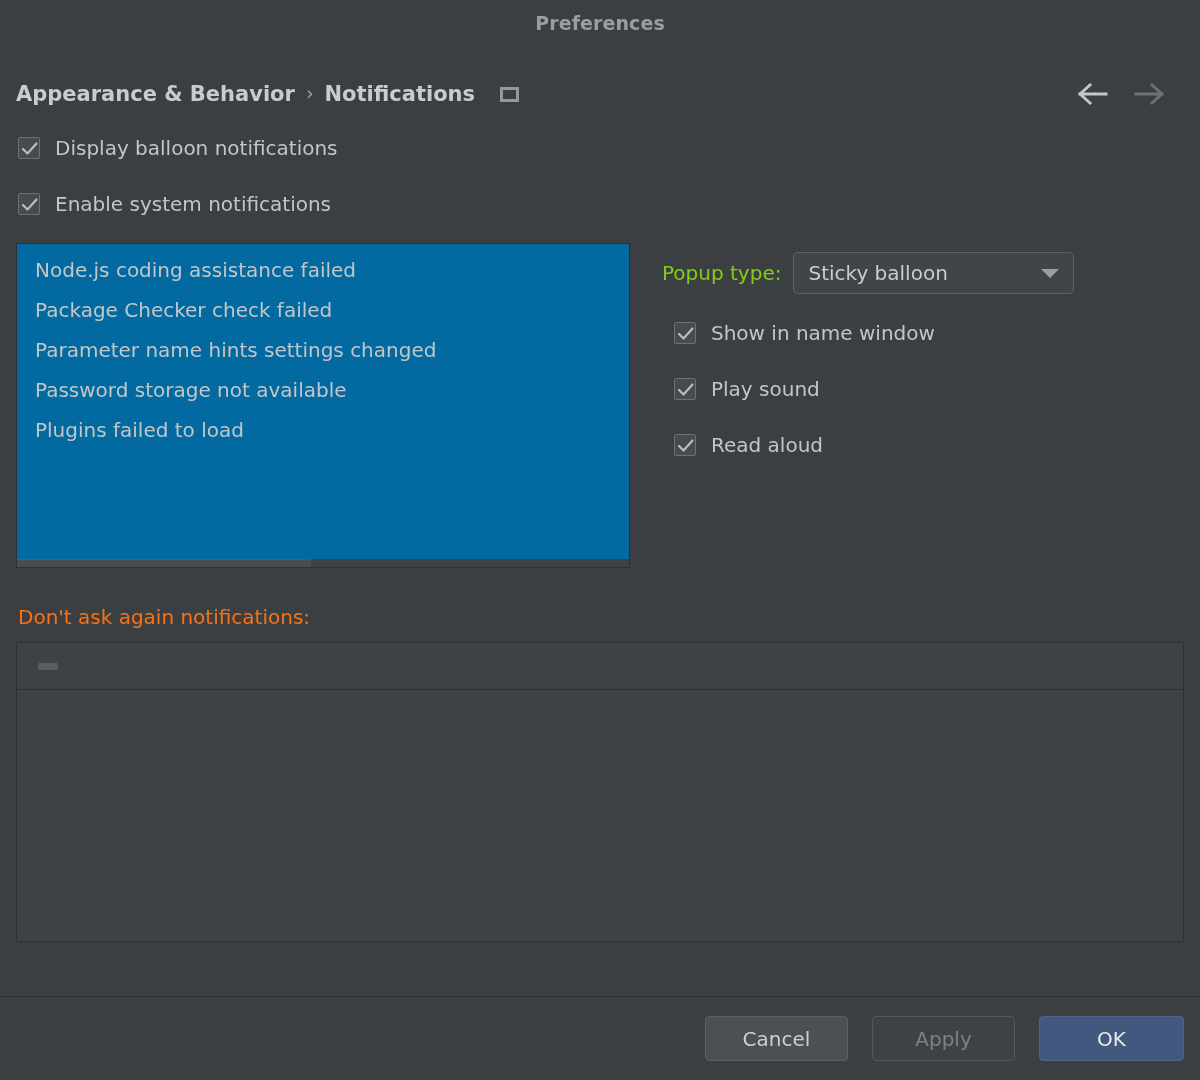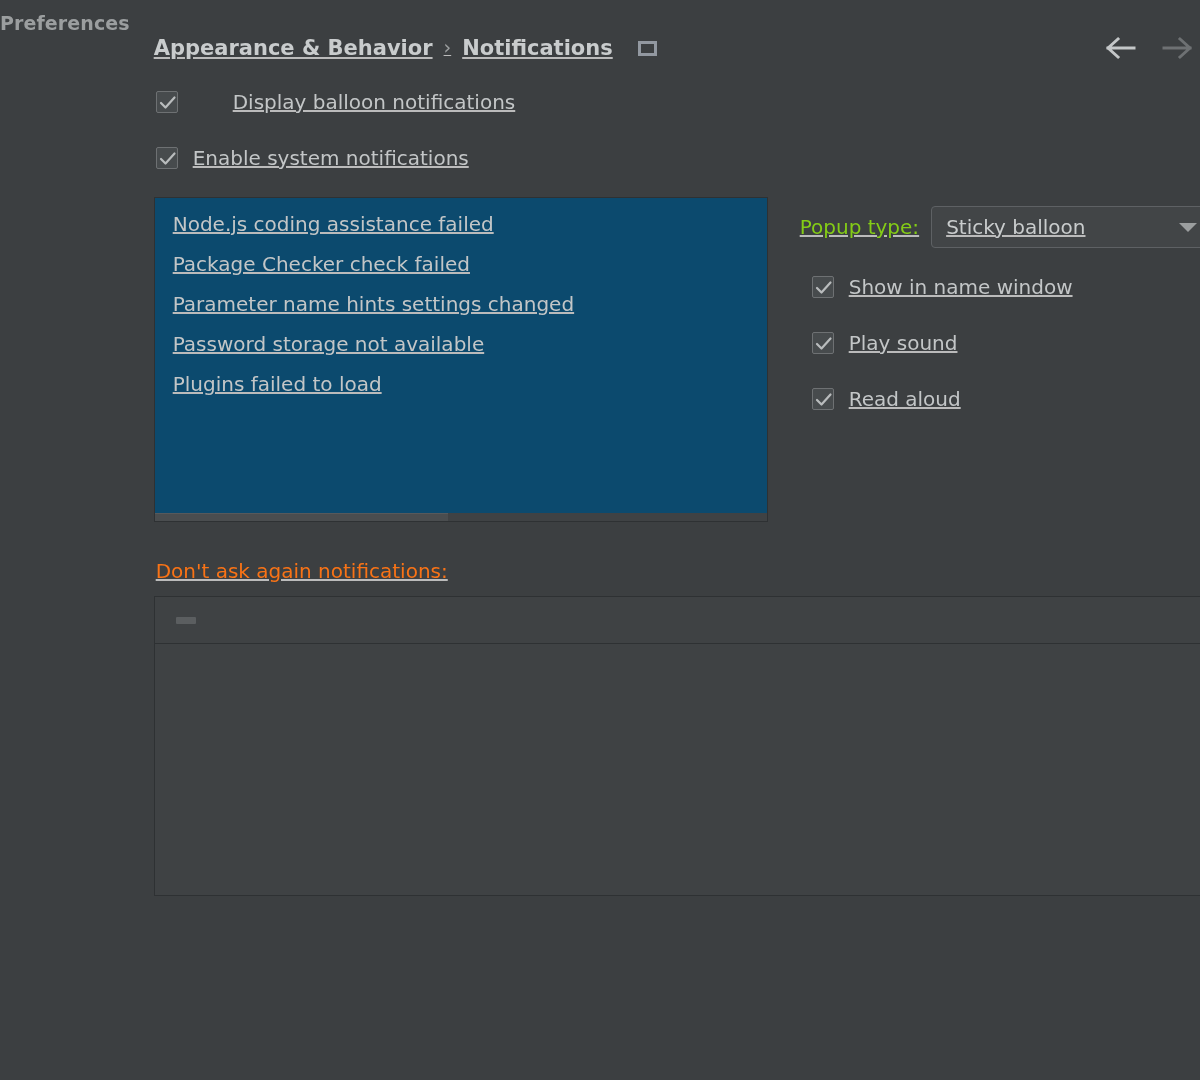--- a/index.html
+++ b/index.html
@@ -14,21 +14,21 @@
     color: #bbbbbb;
     overflow: hidden;
     -webkit-font-smoothing: antialiased;
   }
   .dialog {
     position: relative;
     width: 1200px;
     height: 1080px;
     box-sizing: border-box;
     display: flex;
-    flex-direction: row;
+    flex-direction: column;
   }
 
   
   .titlebar {
     height: 46px;
     flex: 0 0 auto;
     display: flex;
     align-items: center;
     justify-content: center;
     background: #3c3f41;
@@ -37,23 +37,22 @@
     font-size: 19px;
     font-weight: bold;
     color: #9b9e9f;
     letter-spacing: 0.1px;
   }
 
   
   .content {
     flex: 1 1 auto;
     position: relative;
-    padding: 0 24px;
-    box-sizing: border-box;
-    text-decoration: underline;
+    padding: 0 16px;
+    box-sizing: border-box;
   }
 
   
   .crumb-row {
     display: flex;
     align-items: center;
     height: 56px;
     margin-top: 20px;
   }
   .crumb {
@@ -93,21 +92,21 @@
   }
   .arrow svg { display: block; }
 
   
   .cb-row {
     display: flex;
     align-items: center;
     height: 34px;
     margin-left: 2px;
   }
-  .cb-row.top-1 { margin-top: 9px; gap: 40px; }
+  .cb-row.top-1 { margin-top: 9px; }
   .cb-row.top-2 { margin-top: 22px; }
   .cb-box {
     width: 22px;
     height: 22px;
     box-sizing: border-box;
     border: 1px solid #6e7173;
     border-radius: 2px;
     background: #474b4d;
     flex: 0 0 auto;
     position: relative;
@@ -130,21 +129,21 @@
     margin-top: 22px;
     align-items: flex-start;
   }
 
   
   .list-wrap {
     width: 614px;
     height: 325px;
     box-sizing: border-box;
     border: 1px solid #2e3133;
-    background: #0c4a6e;
+    background: #0369a1;
     position: relative;
     overflow: hidden;
     flex: 0 0 auto;
   }
   .list-inner {
     padding-top: 6px;
   }
   .list-item {
     height: 40px;
     line-height: 40px;
@@ -415,17 +414,17 @@
       <div class="table-toolbar">
         <span class="remove-btn"></span>
       </div>
       <div class="table-body"></div>
     </div>
 
   </div>
 
   <div class="footer">
     <div class="btn btn-cancel">Cancel</div>
-    <div class="btn btn-apply">Plugin</div>
+    <div class="btn btn-apply">Apply</div>
     <div class="btn btn-ok">OK</div>
   </div>
 
 </div>
 
 </body></html>

